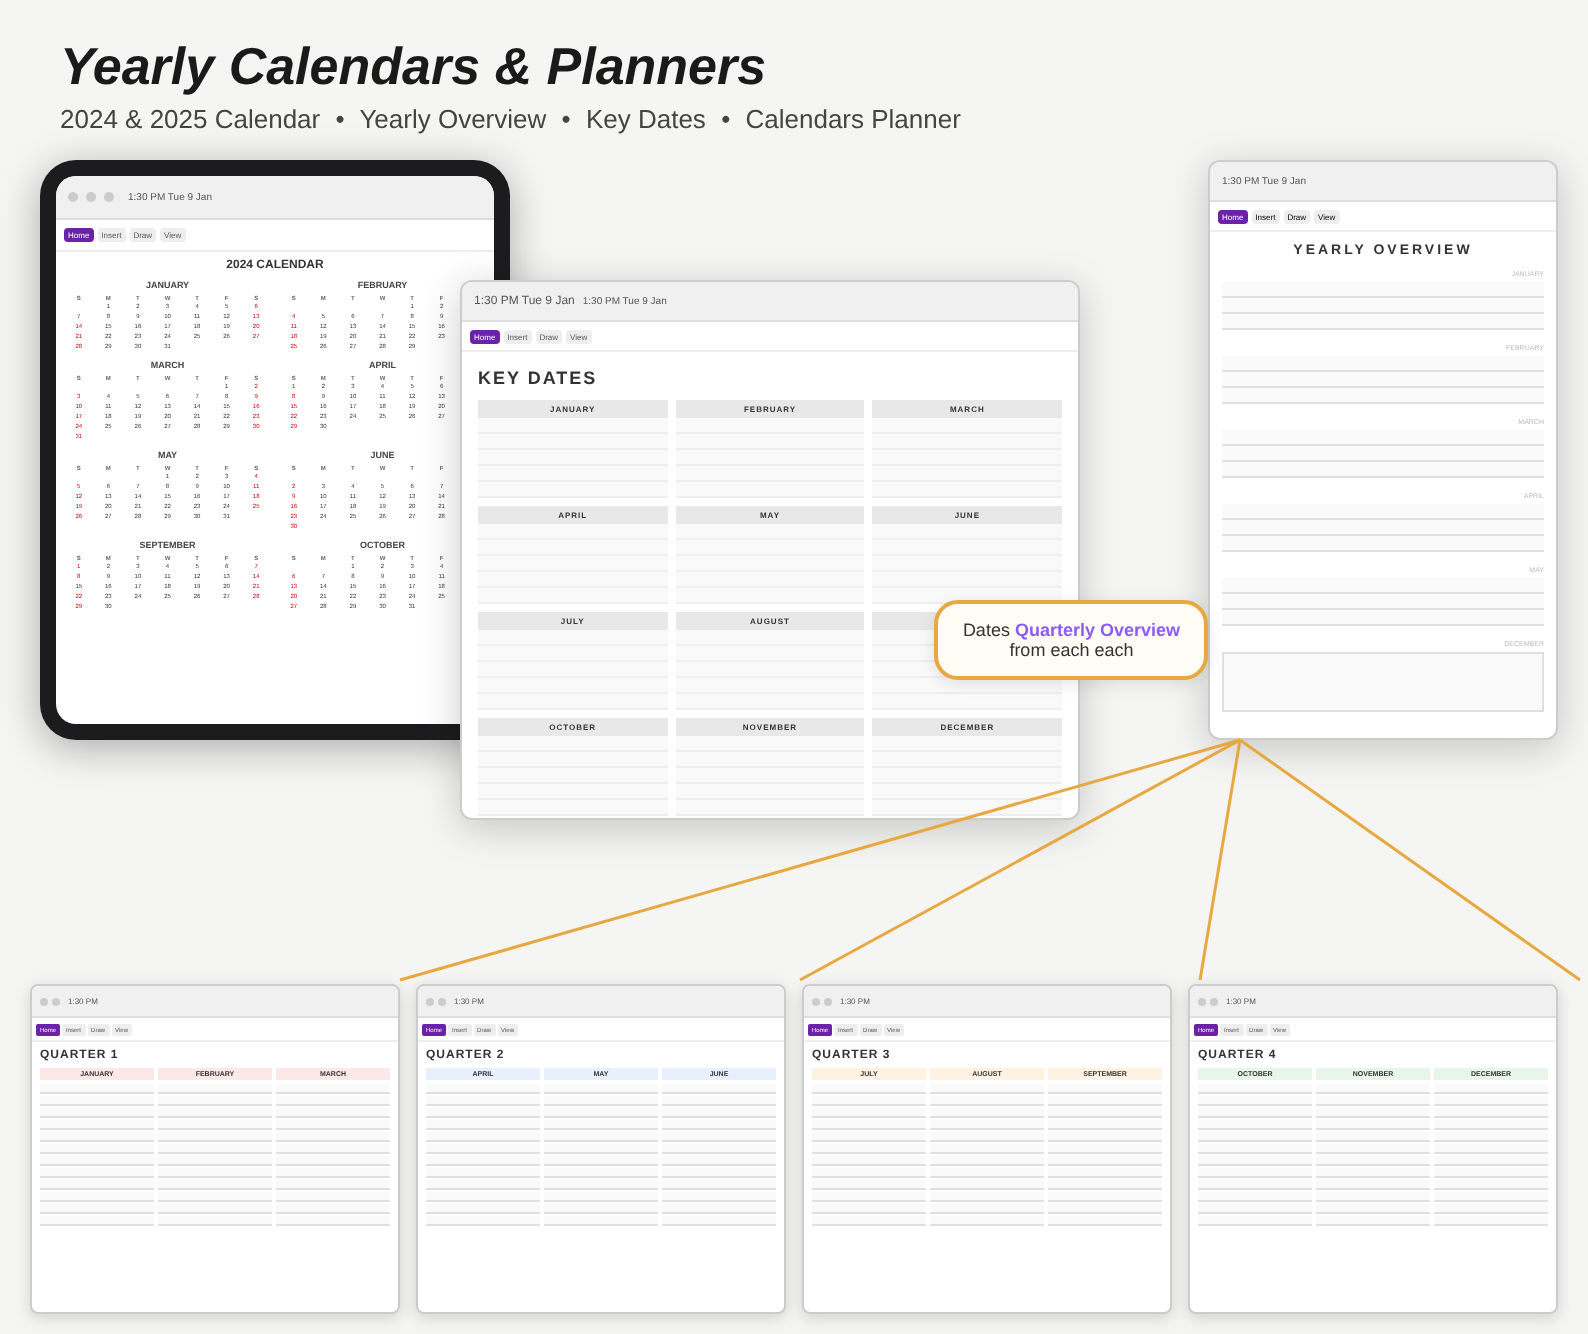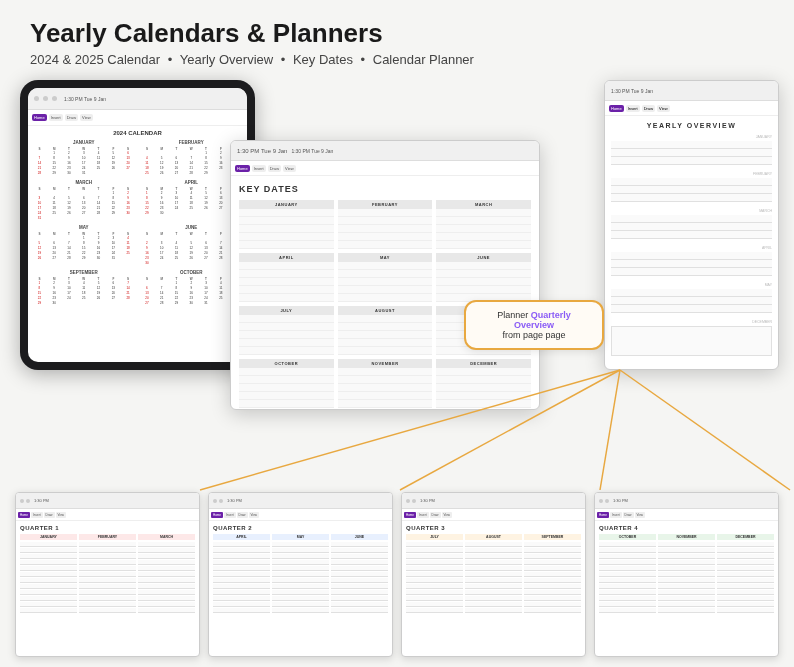--- a/index.html
+++ b/index.html
@@ -7,20 +7,21 @@
       width: 794px;
       height: 667px;
       background: #f5f5f3;
       font-family: Arial, sans-serif;
       overflow: hidden;
       position: relative;
     }
 
     .main-title {
       font-size: 26px;
+      font-style: italic;
       font-weight: bold;
       color: #1a1a1a;
       position: absolute;
       top: 18px;
       left: 30px;
     }
 
     .subtitle {
       font-size: 13px;
       color: #444;
@@ -472,21 +473,21 @@
 
 <h1 class="main-title">Yearly Calendars &amp; Planners</h1>
 
 <div class="subtitle">
   <span>2024 &amp; 2025 Calendar</span>
   <span class="bullet">•</span>
   <span>Yearly Overview</span>
   <span class="bullet">•</span>
   <span>Key Dates</span>
   <span class="bullet">•</span>
-  <span>Calendar Planner</span>
+  <span>Calendars Planner</span>
 </div>
 
 <div class="top-devices">
 
   <div class="ipad-left">
     <div class="ipad-screen">
       <div class="app-bar">
         <div class="app-bar-dot"></div>
         <div class="app-bar-dot"></div>
         <div class="app-bar-dot"></div>
@@ -1161,22 +1162,22 @@
           <div class="yearly-section-label">DECEMBER</div>
           <div style="height:30px;border:1px solid #e0e0e0;background:#fafafa;"></div>
         </div>
       </div>
     </div>
   </div>
 
 </div>
 
 <div class="callout-bubble">
-  <span>Planner </span><span class="highlight">Quarterly Overview</span><br>
-  <span>from page page</span>
+  <span>Dates </span><span class="highlight">Quarterly Overview</span><br>
+  <span>from each each</span>
 </div>
 
 <div class="bottom-row">
 
   <div class="quarter-device">
     <div class="quarter-bar">
       <div class="quarter-bar-dot"></div>
       <div class="quarter-bar-dot"></div>
       <span style="font-size:4px;color:#555;margin-left:2px;">1:30 PM</span>
     </div>

